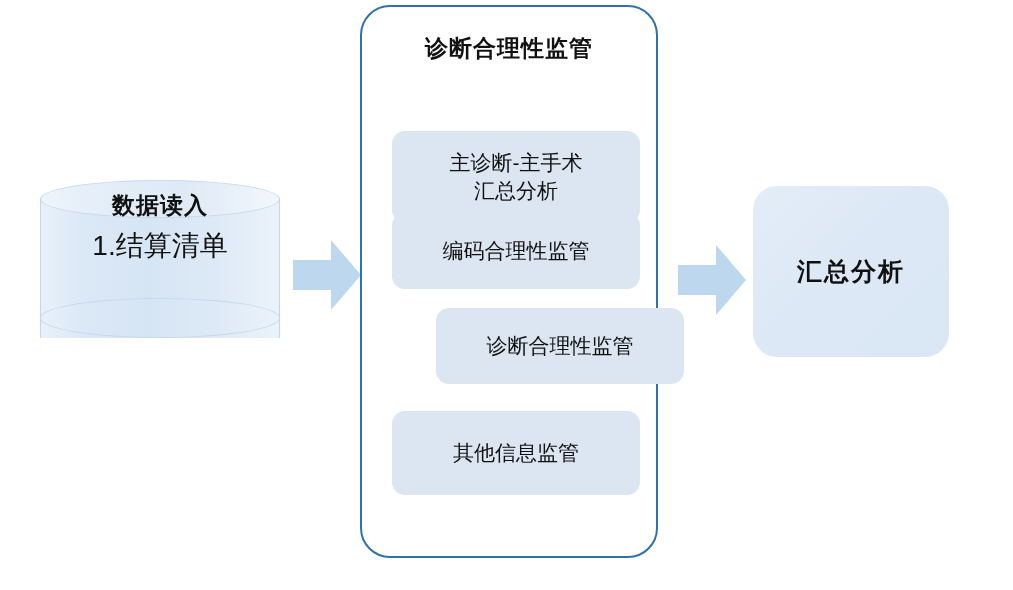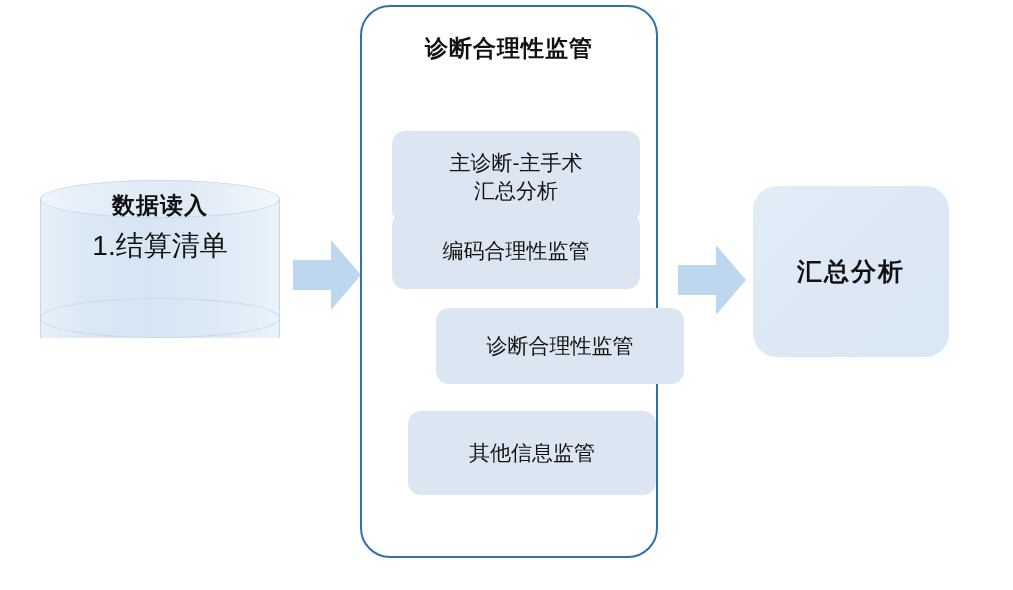--- a/index.html
+++ b/index.html
@@ -136,21 +136,21 @@
     align-items: center;
     justify-content: center;
     text-align: center;
     font-size: 21px;
     line-height: 1.35;
     box-sizing: border-box;
   }
   .sub-box-0 { top: 84px;  height: 92px; }
   .sub-box-1 { top: 213px; height: 76px; }
   .sub-box-2 { top: 308px; height: 76px; }
-  .sub-box-3 { top: 411px; height: 84px; margin-left: 16px; }
+  .sub-box-3 { top: 411px; height: 84px; }
 
   
   .result-box {
     position: absolute;
     left: 753px;
     top: 186px;
     width: 196px;
     height: 171px;
     border-radius: 24px;
     background: linear-gradient(135deg, #e3edf8 0%, #dce8f5 50%, #d9e6f4 100%);

